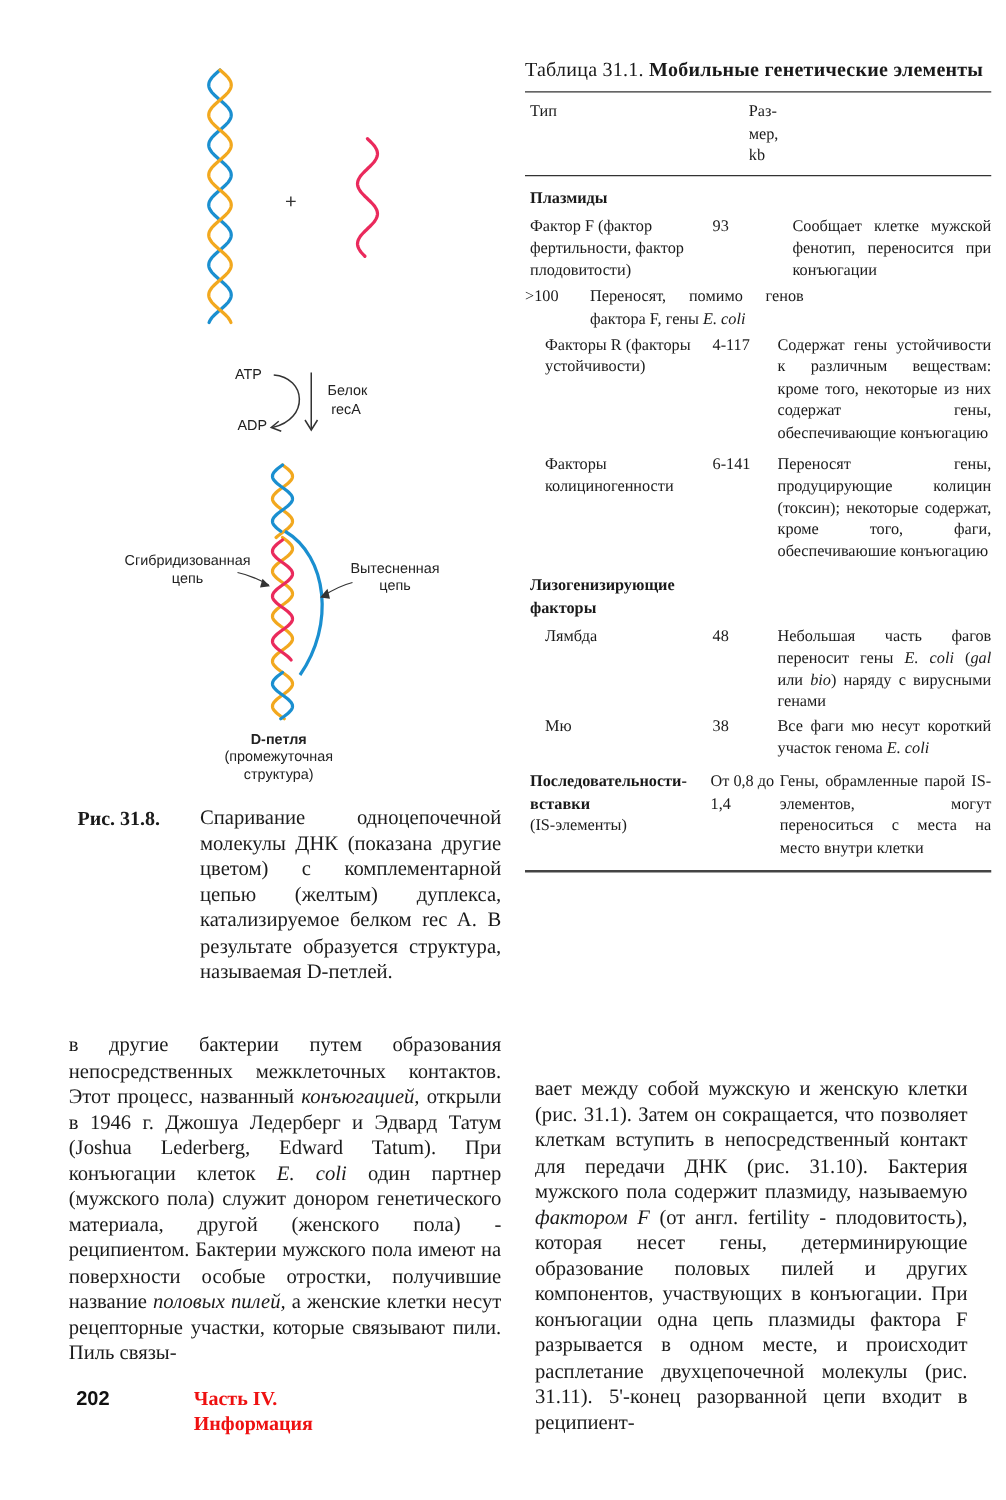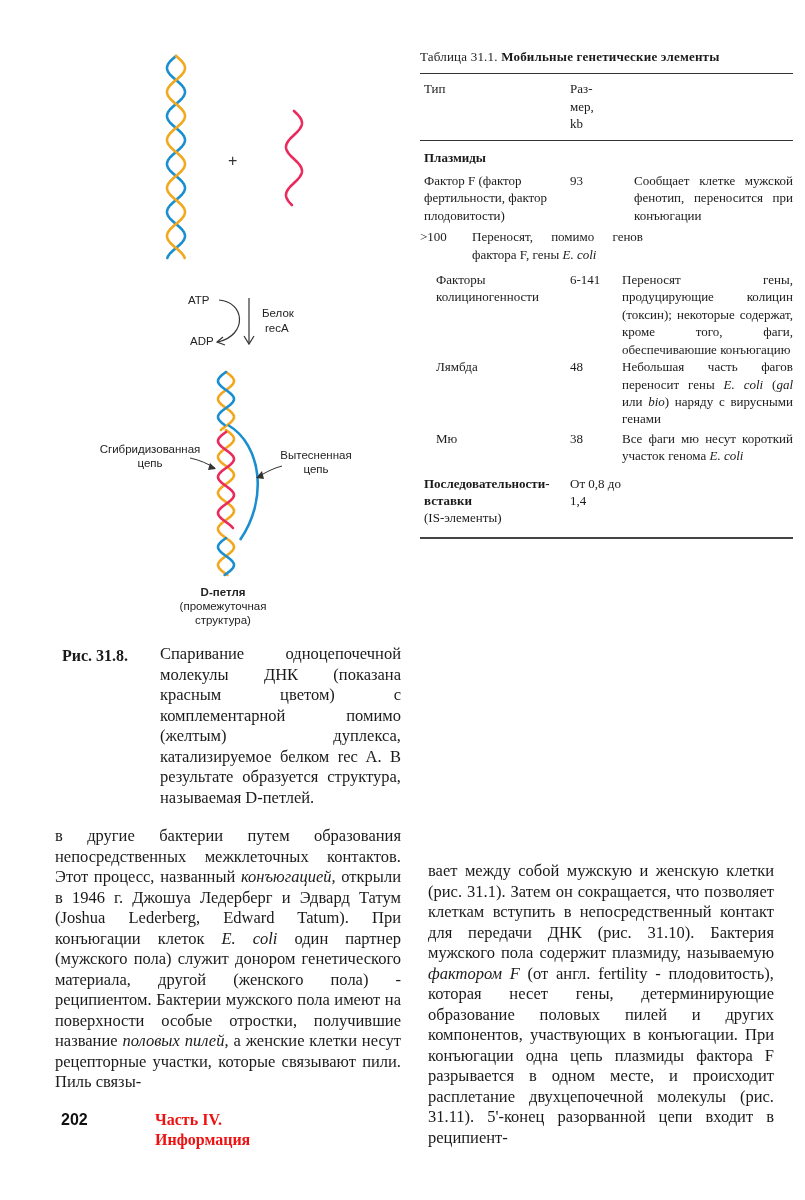--- a/index.html
+++ b/index.html
@@ -12,25 +12,25 @@
   .caption-label { position:absolute; left:62px; top:647px; font-weight:bold; font-size:16px; }
   .caption-text { position:absolute; left:160px; top:644px; width:241px; font-size:16.5px;
                   line-height:20.5px; text-align:justify; }
   .body-col { position:absolute; font-size:16.5px; line-height:20.5px; text-align:justify; }
   .body-col p { margin:0; }
   .part { position:absolute; left:155px; top:1110px; color:#ee1111; font-weight:bold; font-size:16px; line-height:20px; }
   .pageno { position:absolute; left:61px; top:1111px; font-family:"Liberation Sans","DejaVu Sans",sans-serif;
             font-weight:bold; font-size:16px; color:#111; }
   
   .tbl { position:absolute; left:420px; top:48px; width:373px; font-size:13px; line-height:17.4px; }
-  .tbl-title { font-size:13px; margin-bottom:8px; letter-spacing:0.2px; }
+  .tbl-title { font-size:16px; margin-bottom:8px; letter-spacing:0.2px; }
   .tbl-title b { font-weight:bold; }
   .rule { border-top:1px solid #333; }
   .rule-thick { border-top:2px solid #444; }
-  .hdr { display:flex; padding:6px 0 7px 0; }
+  .hdr { display:flex; padding:6px 0 7px 0;gap:29px; }
   .c1 { width:150px; padding-left:4px; box-sizing:border-box; }
   .c2 { width:52px; }
   .c3 { width:171px; }
   .row { display:flex; }
   .group { font-weight:bold; padding-left:4px; }
   .indent { padding-left:16px; }
   .desc { text-align:justify; }
   i { font-style:italic; }
 </style>
 </head>
@@ -80,21 +80,21 @@
     <div>цепь</div>
   </div>
   <div class="dlabel" style="left:168px;top:585px;width:110px;font-size:11.5px;">
     <div style="font-weight:bold;">D-петля</div>
     <div>(промежуточная</div>
     <div>структура)</div>
   </div>
 </div>
 
 <div class="caption-label">Рис. 31.8.</div>
-<div class="caption-text">Спаривание одноцепочечной молекулы ДНК (показана красным цветом) с комплементарной помимо (желтым) дуплекса, катализируемое белком rec A. В результате образуется структура, называемая D-петлей.</div>
+<div class="caption-text">Спаривание одноцепочечной молекулы ДНК (показана другие цветом) с комплементарной цепью (желтым) дуплекса, катализируемое белком rec A. В результате образуется структура, называемая D-петлей.</div>
 
 <div class="tbl">
   <div class="tbl-title">
     <span>Таблица 31.1.</span>
     <b>Мобильные генетические элементы</b>
   </div>
   <div class="rule"></div>
   <div class="hdr">
     <div class="c1">Тип</div>
     <div class="c2">
@@ -109,44 +109,51 @@
 
   <div class="row" style="margin-bottom:2px;">
     <div class="c1" style="padding-right:14px;">Фактор F (фактор фертильности, фактор плодовитости)</div>
     <div class="c2">93</div>
     <div class="c3 desc" style="padding-left:12px;box-sizing:border-box;">Сообщает клетке мужской фенотип, переносится при конъюгации</div>
   </div>
   <div class="row" style="margin-top:4px;margin-bottom:2px;">
     <div class="c2">&gt;100</div>
     <div class="c3 desc"><span>Переносят, помимо генов фактора F, гены </span><i>E. coli</i></div>
   </div>
+  <div class="row" style="margin-top:4px;">
+    <div class="c1 indent" style="padding-right:10px;">Факторы R (факторы устойчивости)</div>
+    <div class="c2">4-117</div>
+    <div class="c3 desc">Содержат гены устойчивости к различным веществам: кроме того, некоторые из них содержат гены, обеспечивающие конъюгацию</div>
+  </div>
   <div class="row" style="margin-top:8px;">
     <div class="c1 indent" style="padding-right:10px;">Факторы колициногенности</div>
     <div class="c2">6-141</div>
     <div class="c3 desc">Переносят гены, продуцирующие колицин (токсин); некоторые содержат, кроме того, фаги, обеспечиваюшие конъюгацию</div>
   </div>
 
+  <div class="group" style="padding-top:10px;padding-bottom:6px;width:140px;">Лизогенизирующие факторы</div>
 
   <div class="row">
     <div class="c1 indent">Лямбда</div>
     <div class="c2">48</div>
     <div class="c3 desc"><span>Небольшая часть фагов переносит гены </span><i>E. coli</i><span> (</span><i>gal</i><span> или </span><i>bio</i><span>) наряду с вирусными генами</span></div>
   </div>
   <div class="row" style="margin-top:2px;">
     <div class="c1 indent">Мю</div>
     <div class="c2">38</div>
     <div class="c3 desc"><span>Все фаги мю несут короткий участок генома </span><i>E. coli</i></div>
   </div>
 
   <div class="row" style="margin-top:10px;">
     <div class="c1">
       <div style="font-weight:bold;">Последовательности-вставки</div>
       <div style="padding-left:0;">(IS-элементы)</div>
     </div>
     <div class="c2" style="padding-right:4px;">От 0,8 до 1,4</div>
+    <div class="c3 desc">Гены, обрамленные парой IS-элементов, могут переноситься с места на место внутри клетки</div>
   </div>
 
   <div class="rule-thick" style="margin-top:10px;"></div>
 </div>
 
 <div class="body-col" style="left:55px;top:826px;width:346px;">
   <p><span>в другие бактерии путем образования непосредственных межклеточных контактов. Этот процесс, названный </span><i>конъюгацией,</i><span> открыли в 1946 г. Джошуа Ледерберг и Эдвард Татум (Joshua Lederberg, Edward Tatum). При конъюгации клеток </span><i>E. coli</i><span> один партнер (мужского пола) служит донором генетического материала, другой (женского пола) - реципиентом. Бактерии мужского пола имеют на поверхности особые отростки, получившие название </span><i>половых пилей,</i><span> а женские клетки несут рецепторные участки, которые связывают пили. Пиль связы-</span></p>
 </div>
 
 <div class="body-col" style="left:428px;top:861px;width:346px;">

